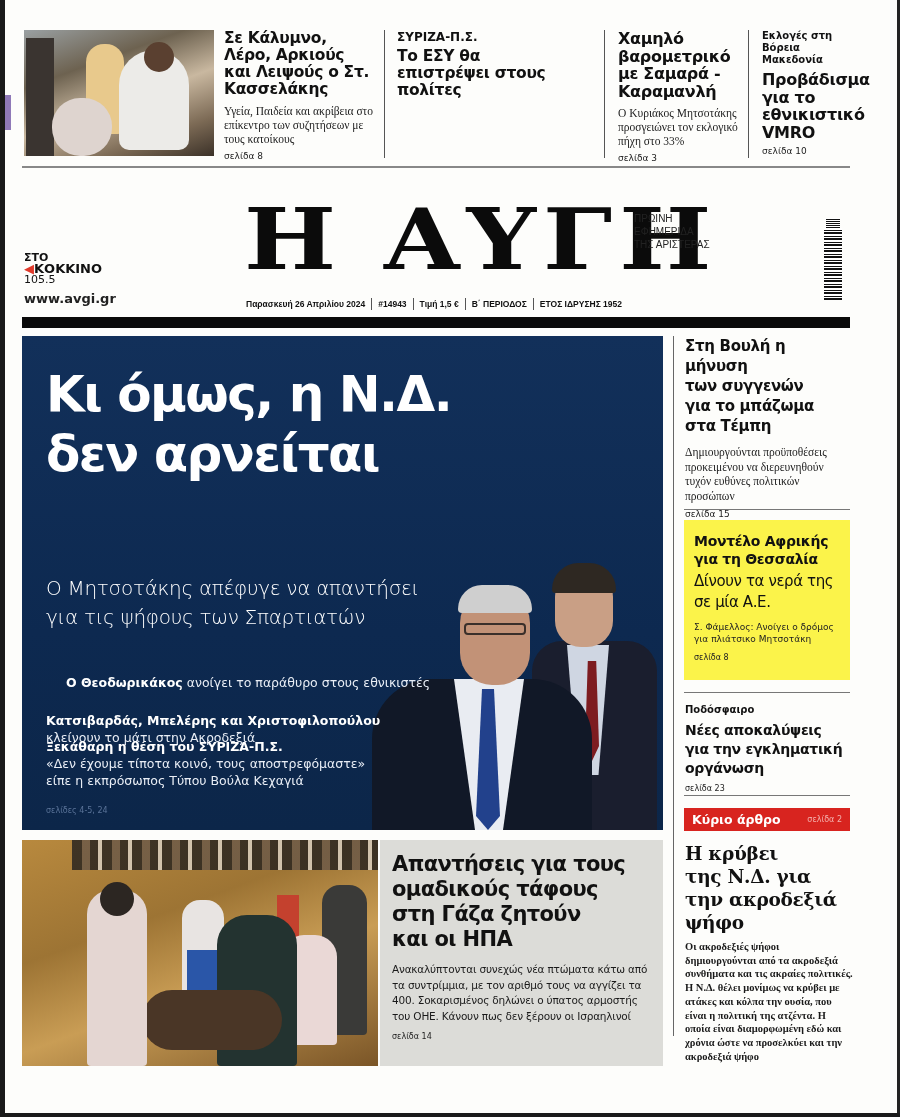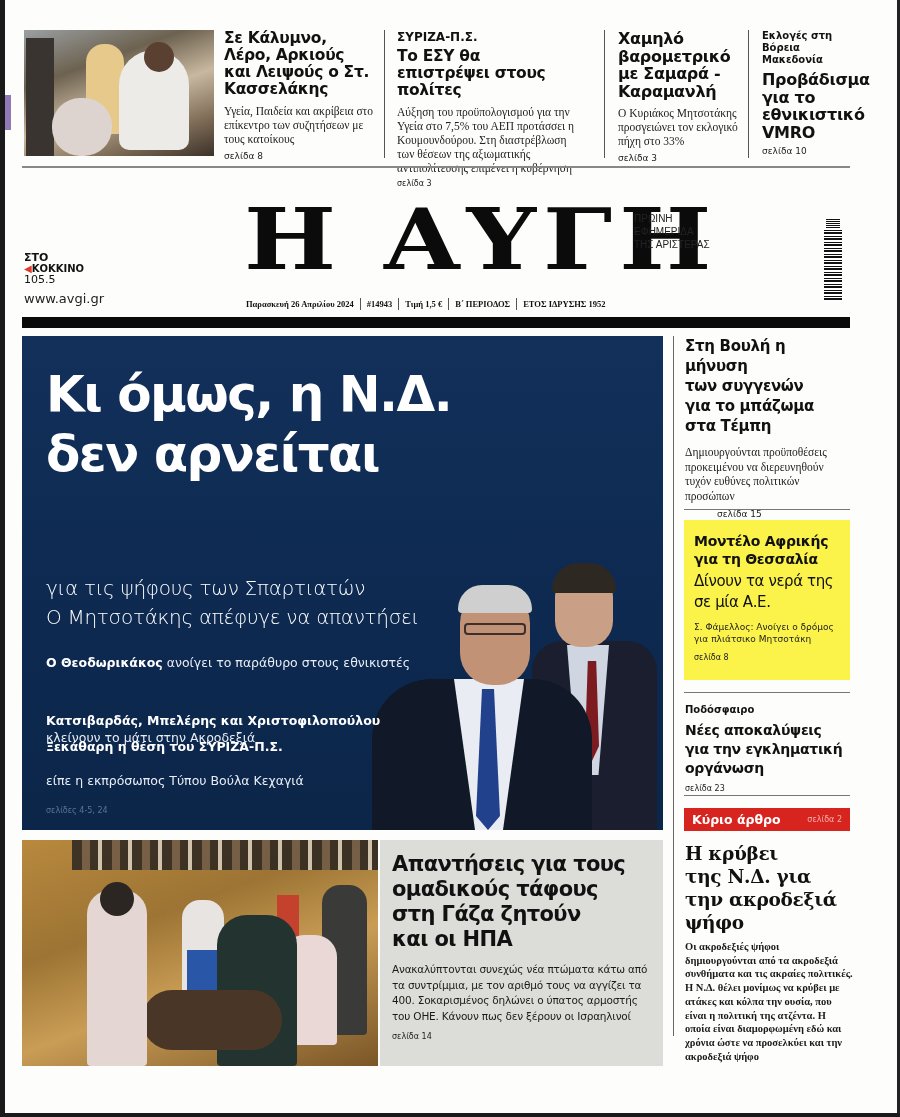--- a/index.html
+++ b/index.html
@@ -29,25 +29,25 @@
   .page-ref { font-family: "DejaVu Sans", sans-serif; font-size: 9px; color: #222; margin-top: 5px; }
   .page-ref-inline { font-family: "DejaVu Sans", sans-serif; font-size: 8px; color: #222; }
   .top-rule { position: absolute; left: 22px; top: 166px; width: 828px; height: 2px; background: #888; }
 
   
   .masthead-title { position: absolute; left: 244px; top: 195px; font-family: "DejaVu Serif", serif; font-weight: bold;
     font-size: 84px; line-height: 90px; letter-spacing: 6px; color: #0b0b0b; transform: scaleX(1.16); transform-origin: left top; }
   .tagline { position: absolute; left: 634px; top: 212px; font-family: "Liberation Sans", sans-serif; font-size: 10px; line-height: 13px; color: #222; }
   .radio-logo { position: absolute; left: 24px; top: 252px; font-family: "DejaVu Sans", sans-serif; }
   .radio-logo .r1 { font-size: 11px; font-weight: bold; line-height: 11px; color: #111; }
-  .radio-logo .r2 { font-size: 10px; font-weight: bold; line-height: 11px; color: #111; }
+  .radio-logo .r2 { font-size: 13px; font-weight: bold; line-height: 11px; color: #111; }
   .radio-logo .r2 .arrow { color: #e03a2b; }
   .radio-logo .r3 { font-size: 11px; line-height: 11px; color: #111; }
-  .website { position: absolute; left: 24px; top: 291px; font-family: "DejaVu Sans", sans-serif; font-weight: normal; font-size: 13px; color: #222; }
-  .infobar { position: absolute; left: 246px; top: 298px; display: flex; align-items: center; font-family: Liberation Serif, serif;
+  .website { position: absolute; left: 24px; top: 291px; font-family: "DejaVu Sans", sans-serif; font-weight: bold; font-size: 13px; color: #222; }
+  .infobar { position: absolute; left: 246px; top: 298px; display: flex; align-items: center; font-family: Liberation Sans, sans-serif;
     font-weight: bold; font-size: 8.5px; color: #111; }
   .infobar .sep { width: 1px; height: 12px; background: #555; margin: 0 6px; }
   .barcode { position: absolute; left: 824px; top: 228px; width: 18px; height: 72px;
     background: repeating-linear-gradient(0deg, #111 0 2px, #fff 2px 3px, #111 3px 4px, #fff 4px 6px); }
   .barcode-top { position: absolute; left: 826px; top: 218px; width: 14px; height: 10px;
     background: repeating-linear-gradient(0deg, #111 0 1px, #fff 1px 2px); }
   .black-bar { position: absolute; left: 22px; top: 317px; width: 828px; height: 11px; background: #0a0a0a; }
 
   
   .lead-panel { position: absolute; left: 22px; top: 336px; width: 641px; height: 494px; background: #0f2b52; overflow: hidden;
@@ -124,21 +124,20 @@
   <div class="teaser-col" style="left:202px; top:2px; width:150px;">
     <div class="teaser-head">Σε Κάλυμνο, Λέρο, Αρκιούς και Λειψούς ο Στ. Κασσελάκης</div>
     <div class="teaser-body">Υγεία, Παιδεία και ακρίβεια στο επίκεντρο των συζητήσεων με τους κατοίκους</div>
     <div class="page-ref">σελίδα 8</div>
   </div>
 
   <div class="vrule" style="left:362px;"></div>
   <div class="teaser-col" style="left:375px; top:2px; width:180px;">
     <div class="kicker">ΣΥΡΙΖΑ-Π.Σ.</div>
     <div class="teaser-head" style="margin-top:4px;">Το ΕΣΥ θα επιστρέψει στους πολίτες</div>
-    <div class="teaser-body"><span>Αύξηση του προϋπολογισμού για την Υγεία στο 7,5% του ΑΕΠ προτάσσει η Κουμουνδούρου. Στη διαστρέβλωση των θέσεων της αξιωματικής αντιπολίτευσης επιμένει η κυβέρνηση</span> <span class="page-ref-inline">σελίδα 3</span></div>
   </div>
 
   <div class="vrule" style="left:582px;"></div>
   <div class="teaser-col" style="left:596px; top:2px; width:120px;">
     <div class="teaser-head" style="font-size:16px; line-height:17.5px;">Χαμηλό βαρομετρικό με Σαμαρά - Καραμανλή</div>
     <div class="teaser-body">Ο Κυριάκος Μητσοτάκης προσγειώνει τον εκλογικό πήχη στο 33%</div>
     <div class="page-ref">σελίδα 3</div>
   </div>
 
   <div class="vrule" style="left:726px;"></div>
@@ -178,61 +177,61 @@
   <span>ΕΤΟΣ ΙΔΡΥΣΗΣ 1952</span>
 </div>
 <div class="black-bar"></div>
 
 <section class="lead-panel">
   <div class="lead-head">
     <div>Κι όμως, η Ν.Δ.</div>
     <div>δεν αρνείται</div>
   </div>
   <div class="lead-deck">
+    <div>Ο Μητσοτάκης απέφυγε να απαντήσει</div>
     <div>για τις ψήφους των Σπαρτιατών</div>
-    <div>Ο Μητσοτάκης απέφυγε να απαντήσει</div>
   </div>
 
   <div class="lead-photo">
     <div class="man2-body"></div>
       <div class="man2-shirt"></div>
       <div class="man2-tie"></div>
     <div class="man2-head"></div>
       <div class="man2-hair"></div>
     <div class="man1-body"></div>
       <div class="man1-shirt"></div>
       <div class="man1-tie"></div>
     <div class="man1-head"></div>
       <div class="man1-hair"></div>
       <div class="man1-glasses"></div>
   </div>
 
-  <div class="lead-point" style="top:318px;">
+  <div class="lead-point" style="top:338px;margin-left:20px;">
     <b>Ο Θεοδωρικάκος</b><span> ανοίγει το παράθυρο στους εθνικιστές</span>
   </div>
   <div class="lead-point" style="top:376px;">
     <b>Κατσιβαρδάς, Μπελέρης και Χριστοφιλοπούλου</b><br><span>κλείνουν το μάτι στην Ακροδεξιά</span>
   </div>
   <div class="lead-point" style="top:402px;">
-    <b>Ξεκάθαρη η θέση του ΣΥΡΙΖΑ-Π.Σ.</b><br><br><span>είπε η εκπρόσωπος Τύπου Βούλα Κεχαγιά</span>
+    <b>Ξεκάθαρη η θέση του ΣΥΡΙΖΑ-Π.Σ.</b><br><span>«Δεν έχουμε τίποτα κοινό, τους αποστρεφόμαστε»</span><br><span>είπε η εκπρόσωπος Τύπου Βούλα Κεχαγιά</span>
   </div>
   <div class="lead-pages">σελίδες 4-5, 24</div>
 </section>
 
 <div class="rc-vrule"></div>
 
 <article style="position:absolute; left:685px; top:336px; width:165px;">
   <div class="rc-head">
     <div>Στη Βουλή η μήνυση</div>
     <div>των συγγενών</div>
     <div>για το μπάζωμα</div>
     <div>στα Τέμπη</div>
   </div>
   <div class="rc-body">Δημιουργούνται προϋποθέσεις προκειμένου να διερευνηθούν τυχόν ευθύνες πολιτικών προσώπων</div>
-  <div class="page-ref" style="margin-top:6px;margin-left:32px;">σελίδα 15</div>
+  <div class="page-ref" style="margin-top:6px;">σελίδα 15</div>
 </article>
 <div class="rc-rule" style="position:absolute; left:684px; top:509px; width:166px;"></div>
 
 <article class="yellow-box">
   <div class="yb-head">
     <div>Μοντέλο Αφρικής</div>
     <div>για τη Θεσσαλία</div>
   </div>
   <div class="yb-deck">
     <div>Δίνουν τα νερά της</div>

